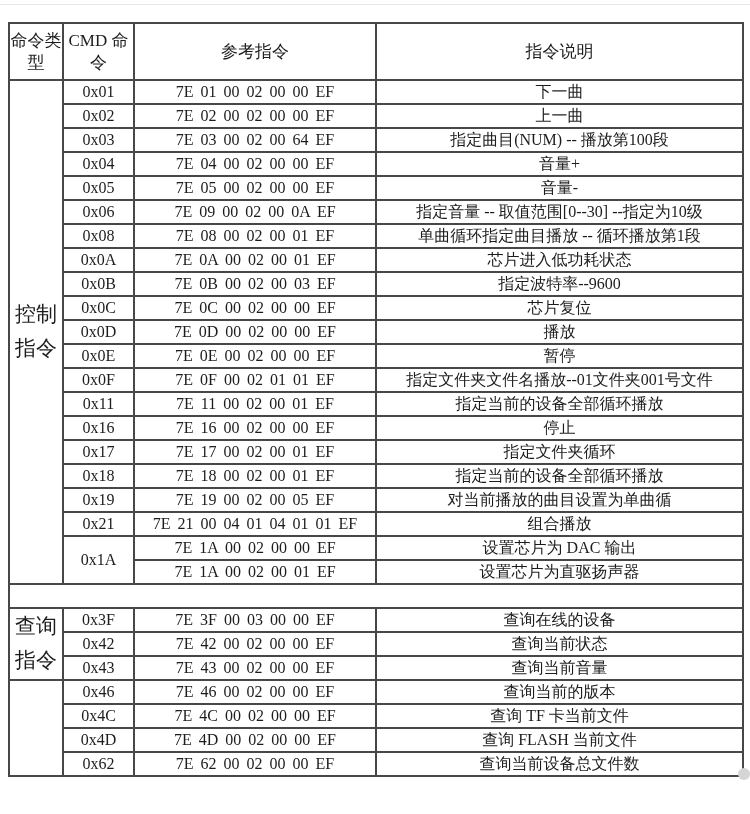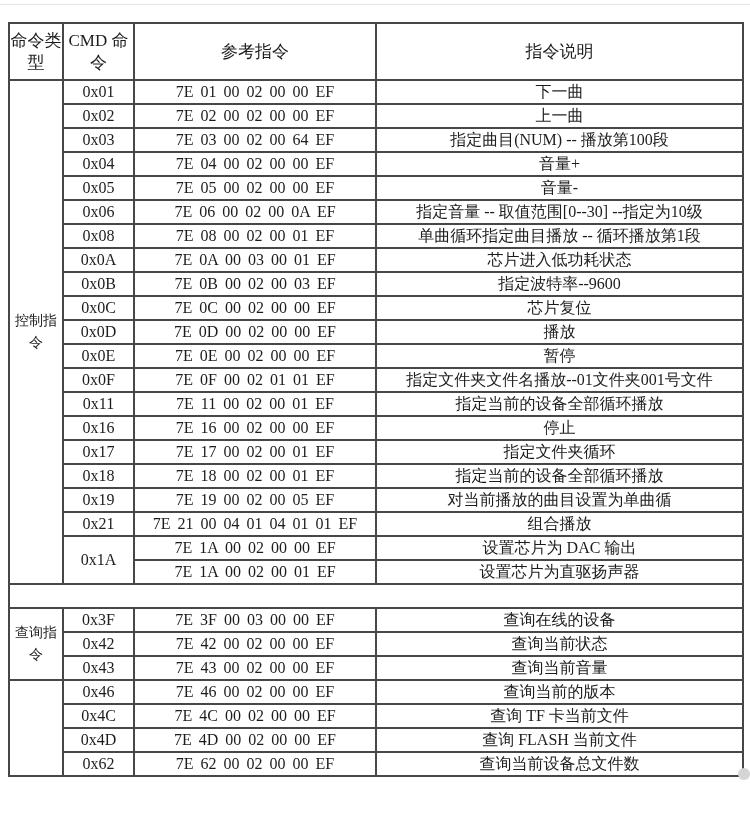--- a/index.html
+++ b/index.html
@@ -18,21 +18,21 @@
   }
   .cmd-table th,.cmd-table td{
     border:2px solid #474747;
     text-align:center;vertical-align:middle;
     padding:0;overflow:hidden;
     font-size:16px;line-height:1.25;
     font-weight:normal;
   }
   .cmd-table thead th{height:55px;font-size:17px;}
   .cmd-table tbody tr{height:24px;}
-  td.group-cell{font-size:14px;line-height:1.6;padding:0 4px;}
+  td.group-cell{font-size:21px;line-height:1.6;padding:0 4px;}
   td.ref-cell{word-spacing:3px;}
   td.gap-cell{
     border-top:2px solid #474747;border-bottom:2px solid #474747;
     border-left:2px solid #474747;border-right:2px solid #474747;
   }
   tr.gap-row{height:23px;}
   .corner-dot{
     position:absolute;left:738px;top:768px;width:12px;height:12px;
     border-radius:50%;background:#d5d5d5;
   }
@@ -79,31 +79,31 @@
         <td class="ref-cell">7E 04 00 02 00 00 EF</td>
         <td class="desc-cell">音量+</td>
       </tr>
       <tr>
         <td class="cmd-cell">0x05</td>
         <td class="ref-cell">7E 05 00 02 00 00 EF</td>
         <td class="desc-cell">音量-</td>
       </tr>
       <tr>
         <td class="cmd-cell">0x06</td>
-        <td class="ref-cell">7E 06 00 02 00 0A EF</td>
+        <td class="ref-cell">7E 09 00 02 00 0A EF</td>
         <td class="desc-cell">指定音量 -- 取值范围[0--30] --指定为10级</td>
       </tr>
       <tr>
         <td class="cmd-cell">0x08</td>
         <td class="ref-cell">7E 08 00 02 00 01 EF</td>
         <td class="desc-cell">单曲循环指定曲目播放 -- 循环播放第1段</td>
       </tr>
       <tr>
         <td class="cmd-cell">0x0A</td>
-        <td class="ref-cell">7E 0A 00 03 00 01 EF</td>
+        <td class="ref-cell">7E 0A 00 02 00 01 EF</td>
         <td class="desc-cell">芯片进入低功耗状态</td>
       </tr>
       <tr>
         <td class="cmd-cell">0x0B</td>
         <td class="ref-cell">7E 0B 00 02 00 03 EF</td>
         <td class="desc-cell">指定波特率--9600</td>
       </tr>
       <tr>
         <td class="cmd-cell">0x0C</td>
         <td class="ref-cell">7E 0C 00 02 00 00 EF</td>

